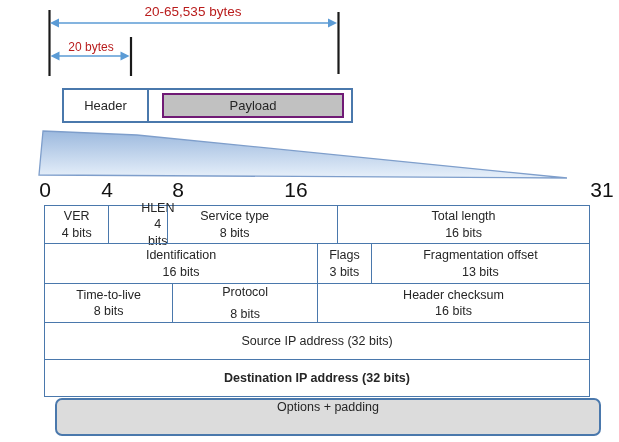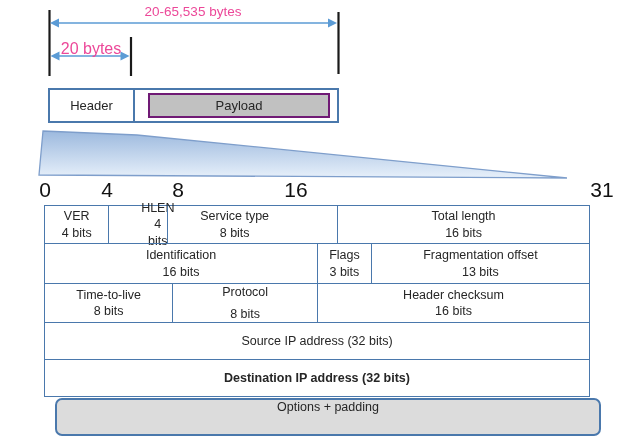--- a/index.html
+++ b/index.html
@@ -1,26 +1,26 @@
 <!DOCTYPE html>
 <html><head>
 <meta charset="utf-8">
 <style>
   html,body{margin:0;padding:0;background:#fff;}
   .canvas{
     position:relative;width:619px;height:442px;background:#ffffff;
     font-family:"Liberation Sans",sans-serif;color:#262626;overflow:hidden;
   }
   .overlay{position:absolute;left:0;top:0;width:619px;height:442px;pointer-events:none;}
-  .lbl{position:absolute;white-space:nowrap;color:#ec4899;}
-  .measure-lbl{font-size:16px;transform:translateX(-50%);}
+  .lbl{position:absolute;white-space:nowrap;color:#b91c1c;}
+  .measure-lbl{font-size:12px;transform:translateX(-50%);}
   .bit-num{position:absolute;top:178px;font-size:21px;color:#111;transform:translateX(-50%);white-space:nowrap;}
 
   
-  .hp-box{position:absolute;left:48px;top:88px;width:291px;height:35px;
+  .hp-box{position:absolute;left:62px;top:88px;width:291px;height:35px;
     border:2px solid #4a78ac;background:#fff;box-sizing:border-box;}
   .hp-header{position:absolute;left:0;top:0;width:85px;height:100%;
     border-right:2px solid #4a78ac;display:flex;align-items:center;justify-content:center;
     font-size:13px;box-sizing:border-box;}
   .hp-payload{position:absolute;left:98px;top:3px;width:182px;height:25px;
     background:#c1c1c1;border:2px solid #701a75;display:flex;align-items:center;
     justify-content:center;font-size:13px;box-sizing:border-box;}
 
   
   .ftable{position:absolute;left:44px;top:205px;width:546px;height:192px;

